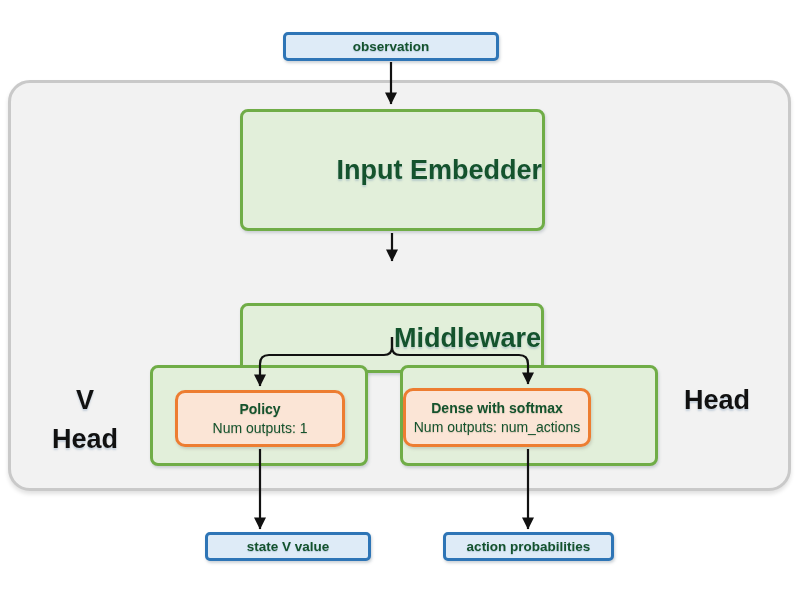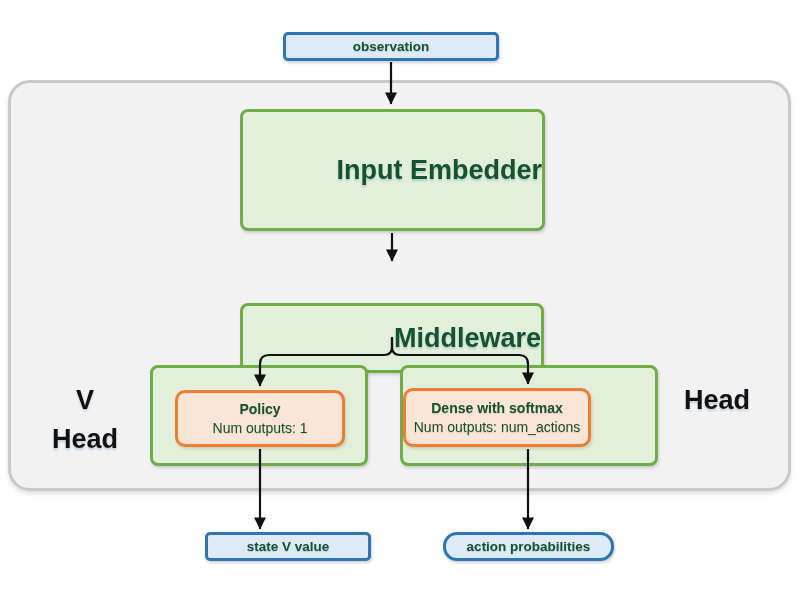--- a/index.html
+++ b/index.html
@@ -99,21 +99,21 @@
     <span class="t">Dense with softmax</span>
     <span>Num outputs: num_actions</span>
   </div>
   <div class="head-label" style="left:657px;top:381px;">
     <div>Head</div>
   </div>
 
   <div class="box blue" style="left:173px;top:532px;width:166px;height:29px;margin-left:32px;">
     <span>state V value</span>
   </div>
-  <div class="box blue" style="left:443px;top:532px;width:171px;height:29px;border-radius:14px;">
+  <div class="box blue" style="left:443px;top:532px;width:171px;height:29px;">
     <span>action probabilities</span>
   </div>
 
   <svg class="arrows" viewBox="0 0 800 600">
     <defs>
       <marker id="ah" viewBox="0 0 10 10" refX="9.5" refY="5" markerWidth="14" markerHeight="12" orient="auto" markerUnits="userSpaceOnUse">
         <path d="M0,0 L10,5 L0,10 Z" fill="#111111"></path>
       </marker>
     </defs>
     <g stroke="#111111" stroke-width="2.2" fill="none">

